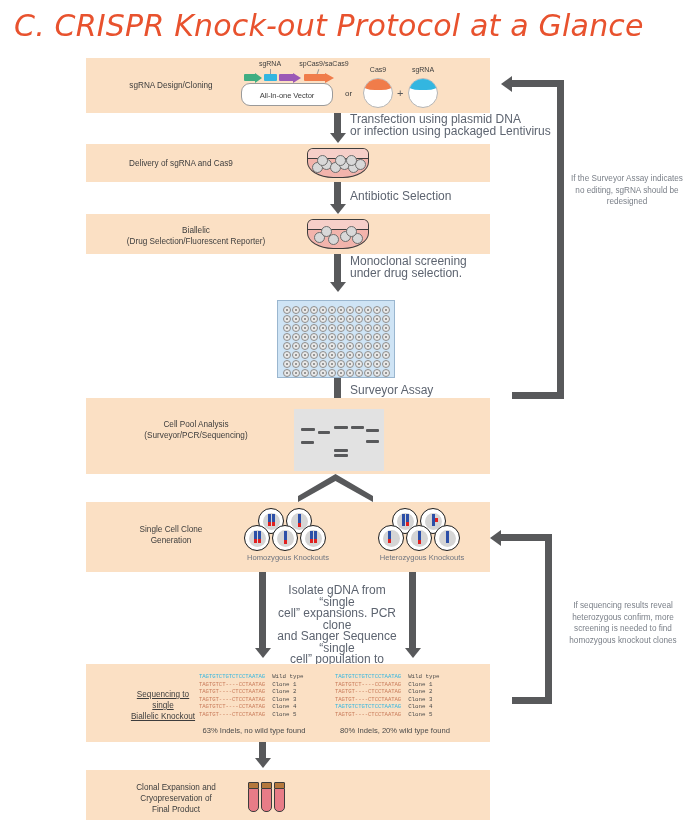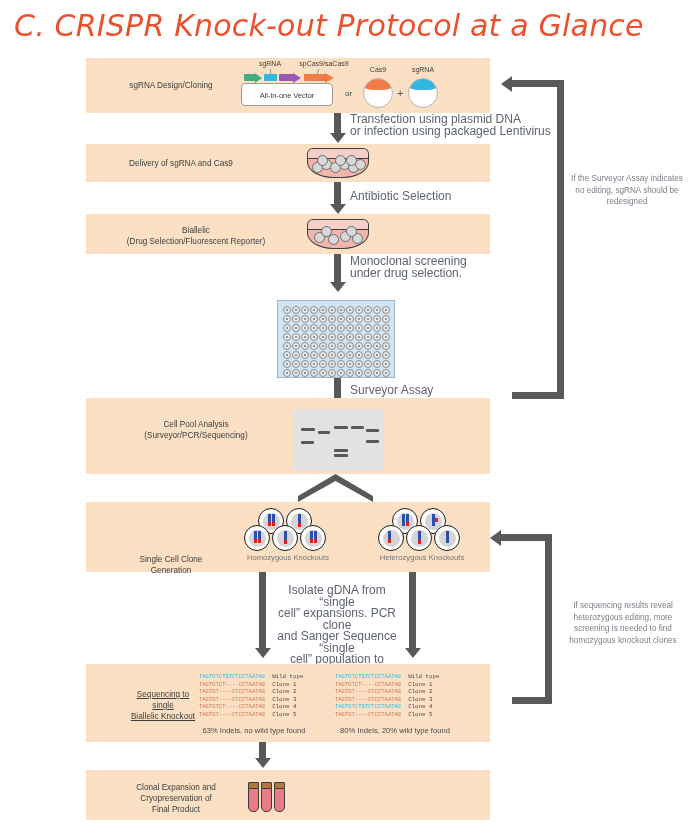--- a/index.html
+++ b/index.html
@@ -52,21 +52,21 @@
     position:absolute;width:0;height:0;
     border-top:8px solid transparent;border-bottom:8px solid transparent;
     border-right:11px solid #58595B;
   }
 
   
   .merge{position:absolute;}
 
   
   .vector-box{
-    position:absolute;border:1.4px solid #9a9a9a;border-radius:4px;
+    position:absolute;border:1.4px solid #9a9a9a;border-radius:9px;
     background:#ffffff;
   }
   .vector-box .vlabel{
     position:absolute;left:0;right:0;top:50%;transform:translateY(-45%);
     text-align:center;font-size:7.6px;color:#3d3d3d;letter-spacing:-0.1px;
   }
   .gene{position:absolute;height:7px;}
   .gene .body{position:absolute;left:0;top:0;height:7px;border-radius:1px;}
   .gene .tip{
     position:absolute;top:-1.5px;width:0;height:0;
@@ -389,21 +389,21 @@
     <div class="band" style="left:72px;top:31px;width:13px;"></div>
     <div class="band" style="left:40px;top:40px;width:14px;"></div>
     <div class="band" style="left:40px;top:45px;width:14px;"></div>
   </div>
 
   <svg class="merge" style="left:298px;top:474px;" width="75" height="28" viewBox="0 0 75 28">
     <polygon points="37.5,0 75,22 75,28 37.5,7 0,28 0,22" fill="#58595B"></polygon>
   </svg>
 
   <div class="panel" style="left:86px;top:502px;width:404px;height:70px;"></div>
-  <div class="panel-label" style="left:96px;top:524px;width:150px;margin-top:30px;">
+  <div class="panel-label" style="left:96px;top:524px;width:150px;">
     <span>Single Cell Clone</span><br>
     <span>Generation</span>
   </div>
 
   <div class="cellgrp" style="left:244px;top:508px;">
     <div class="kcell" style="left:14px;top:0;">
       <div class="nuc"></div>
       <div class="chrom" style="left:9px;top:5px;height:8px;"></div>
       <div class="chrom" style="left:13px;top:5px;height:8px;"></div>
       <div class="chrom-red" style="left:9px;top:13px;height:4px;"></div>
@@ -530,17 +530,17 @@
   <div class="lhead" style="left:501px;top:75.5px;"></div>
   <div class="loop-text" style="left:568px;top:173px;width:118px;white-space:pre-line;">If the Surveyor Assay indicates
 no editing, sgRNA should be
 redesigned</div>
 
   <div class="hbar" style="left:512px;top:697px;width:40px;"></div>
   <div class="vshaft" style="left:545px;top:534px;height:170px;"></div>
   <div class="hbar" style="left:501px;top:534px;width:51px;"></div>
   <div class="lhead" style="left:490px;top:529.5px;"></div>
   <div class="loop-text" style="left:558px;top:600px;width:130px;white-space:pre-line;">If sequencing results reveal
-heterozygous editing, more
+heterozygous confirm, more
 screening is needed to find
 homozygous knockout clones</div>
 
 </div>
 
 </body></html>

